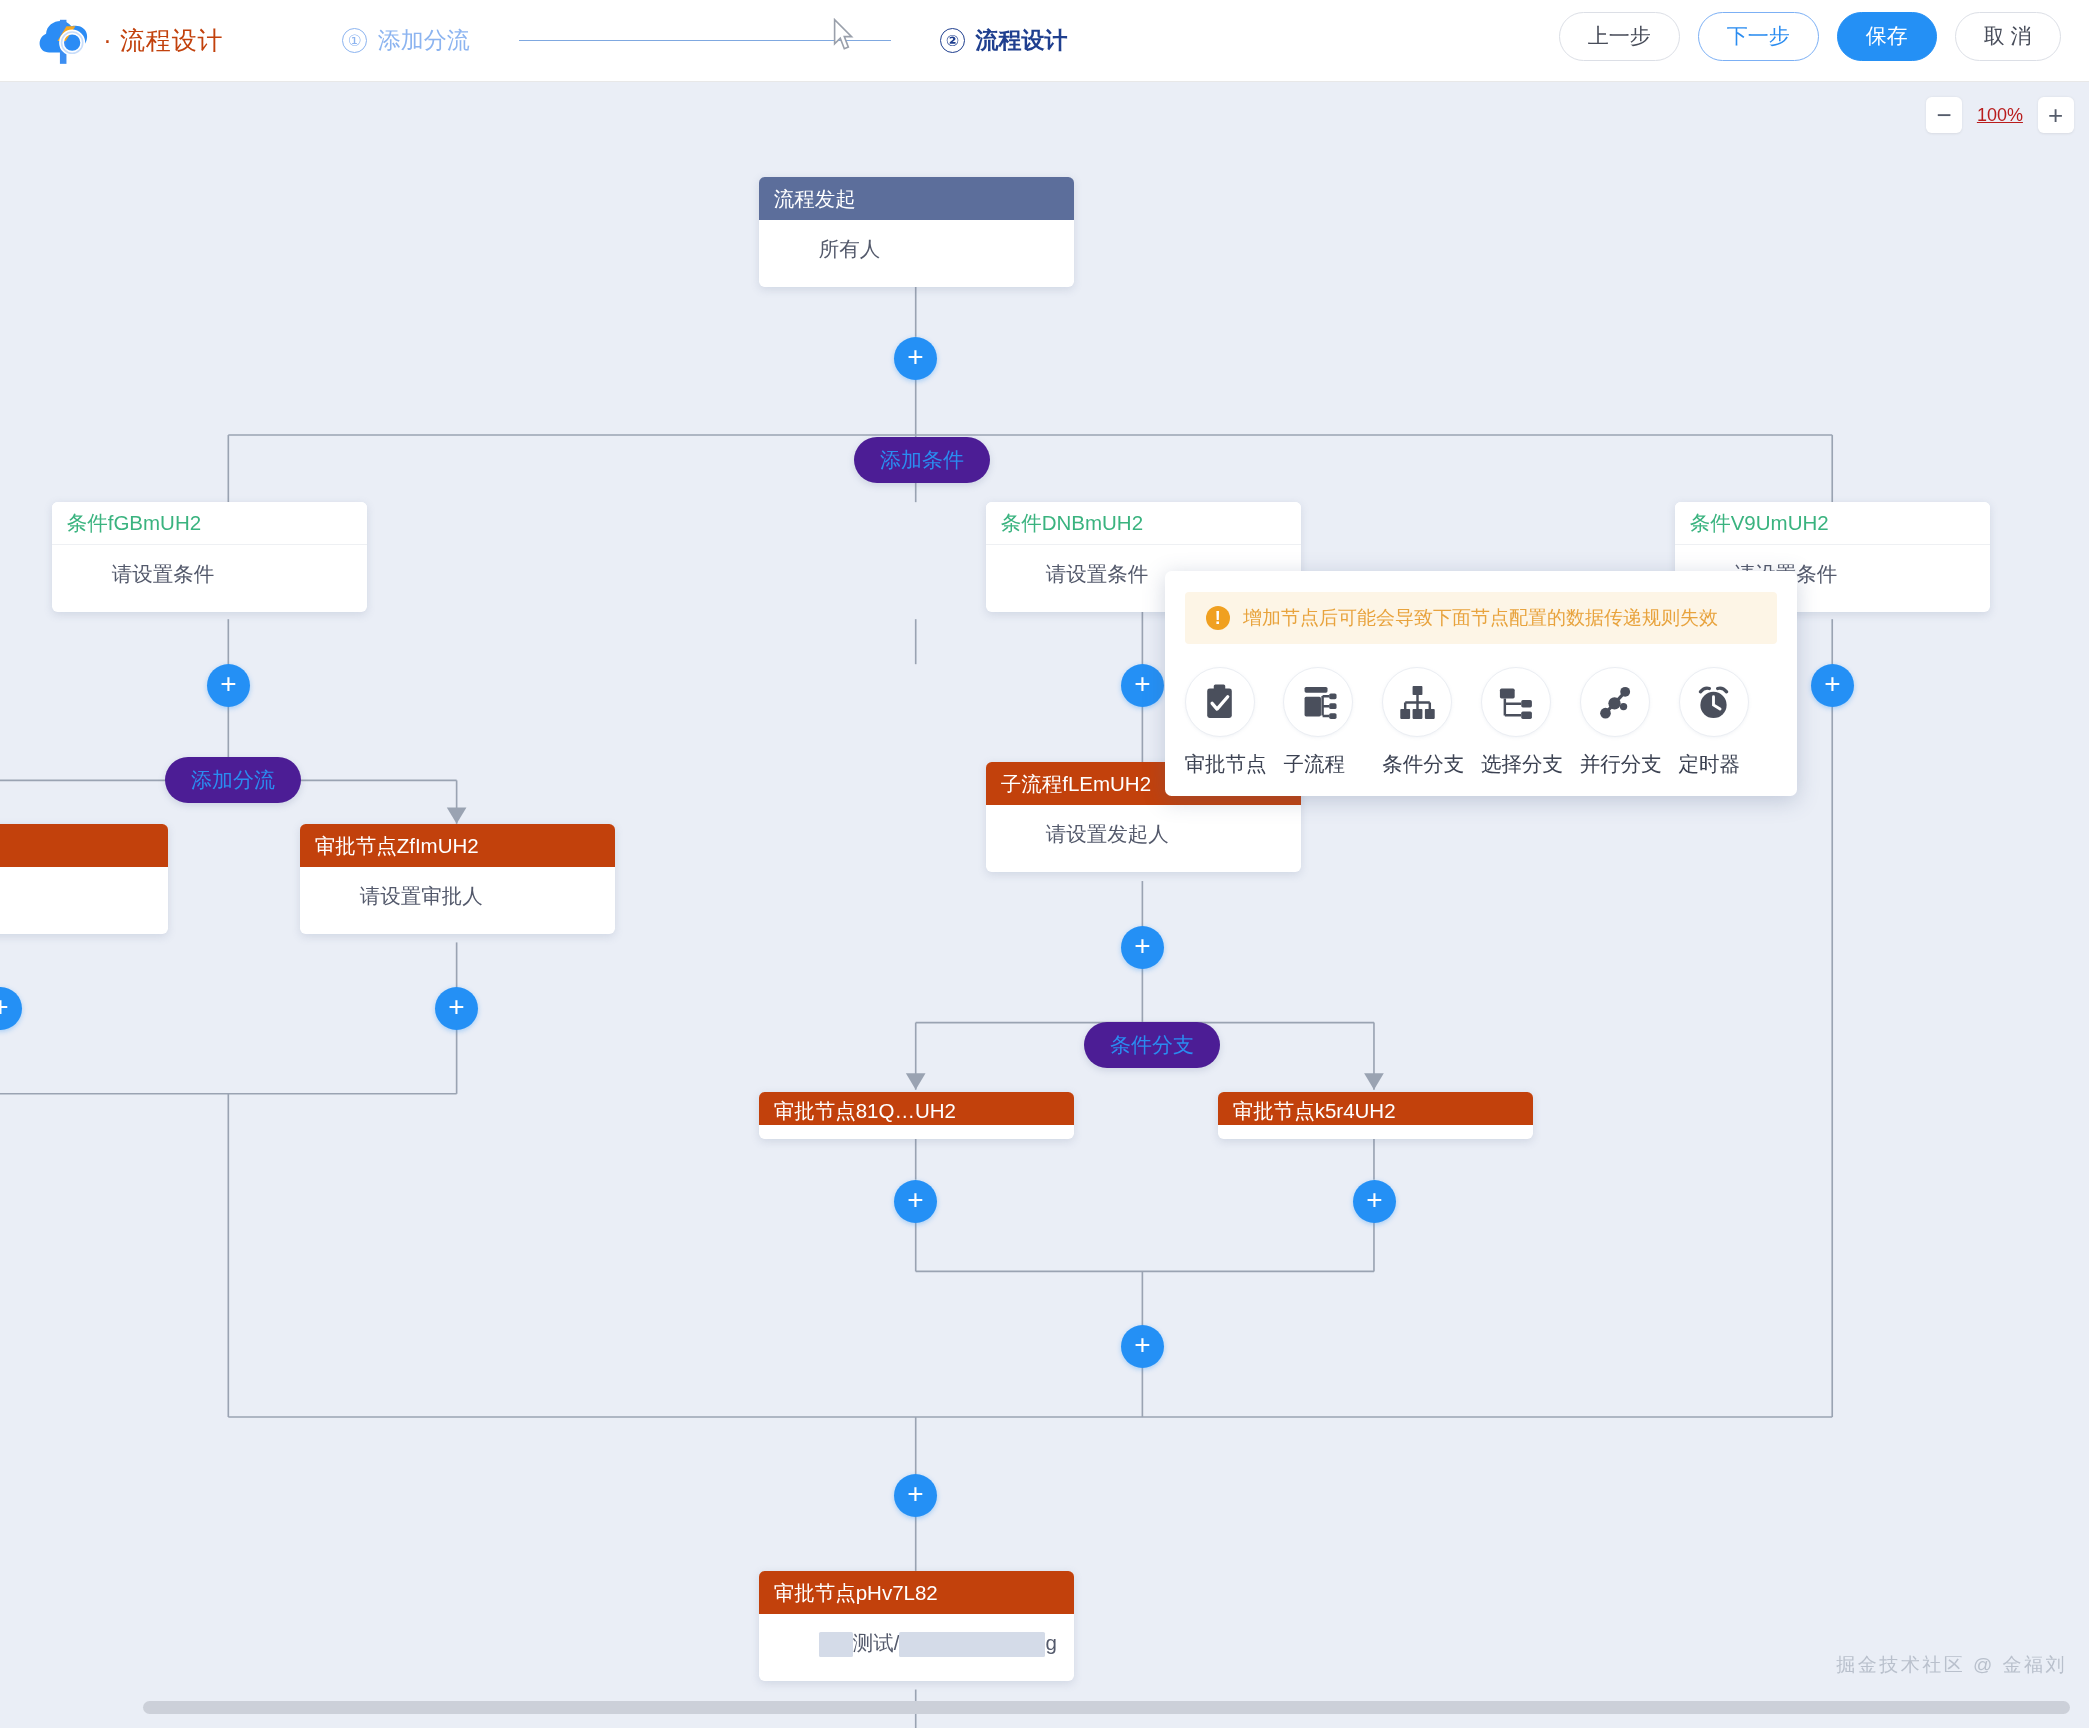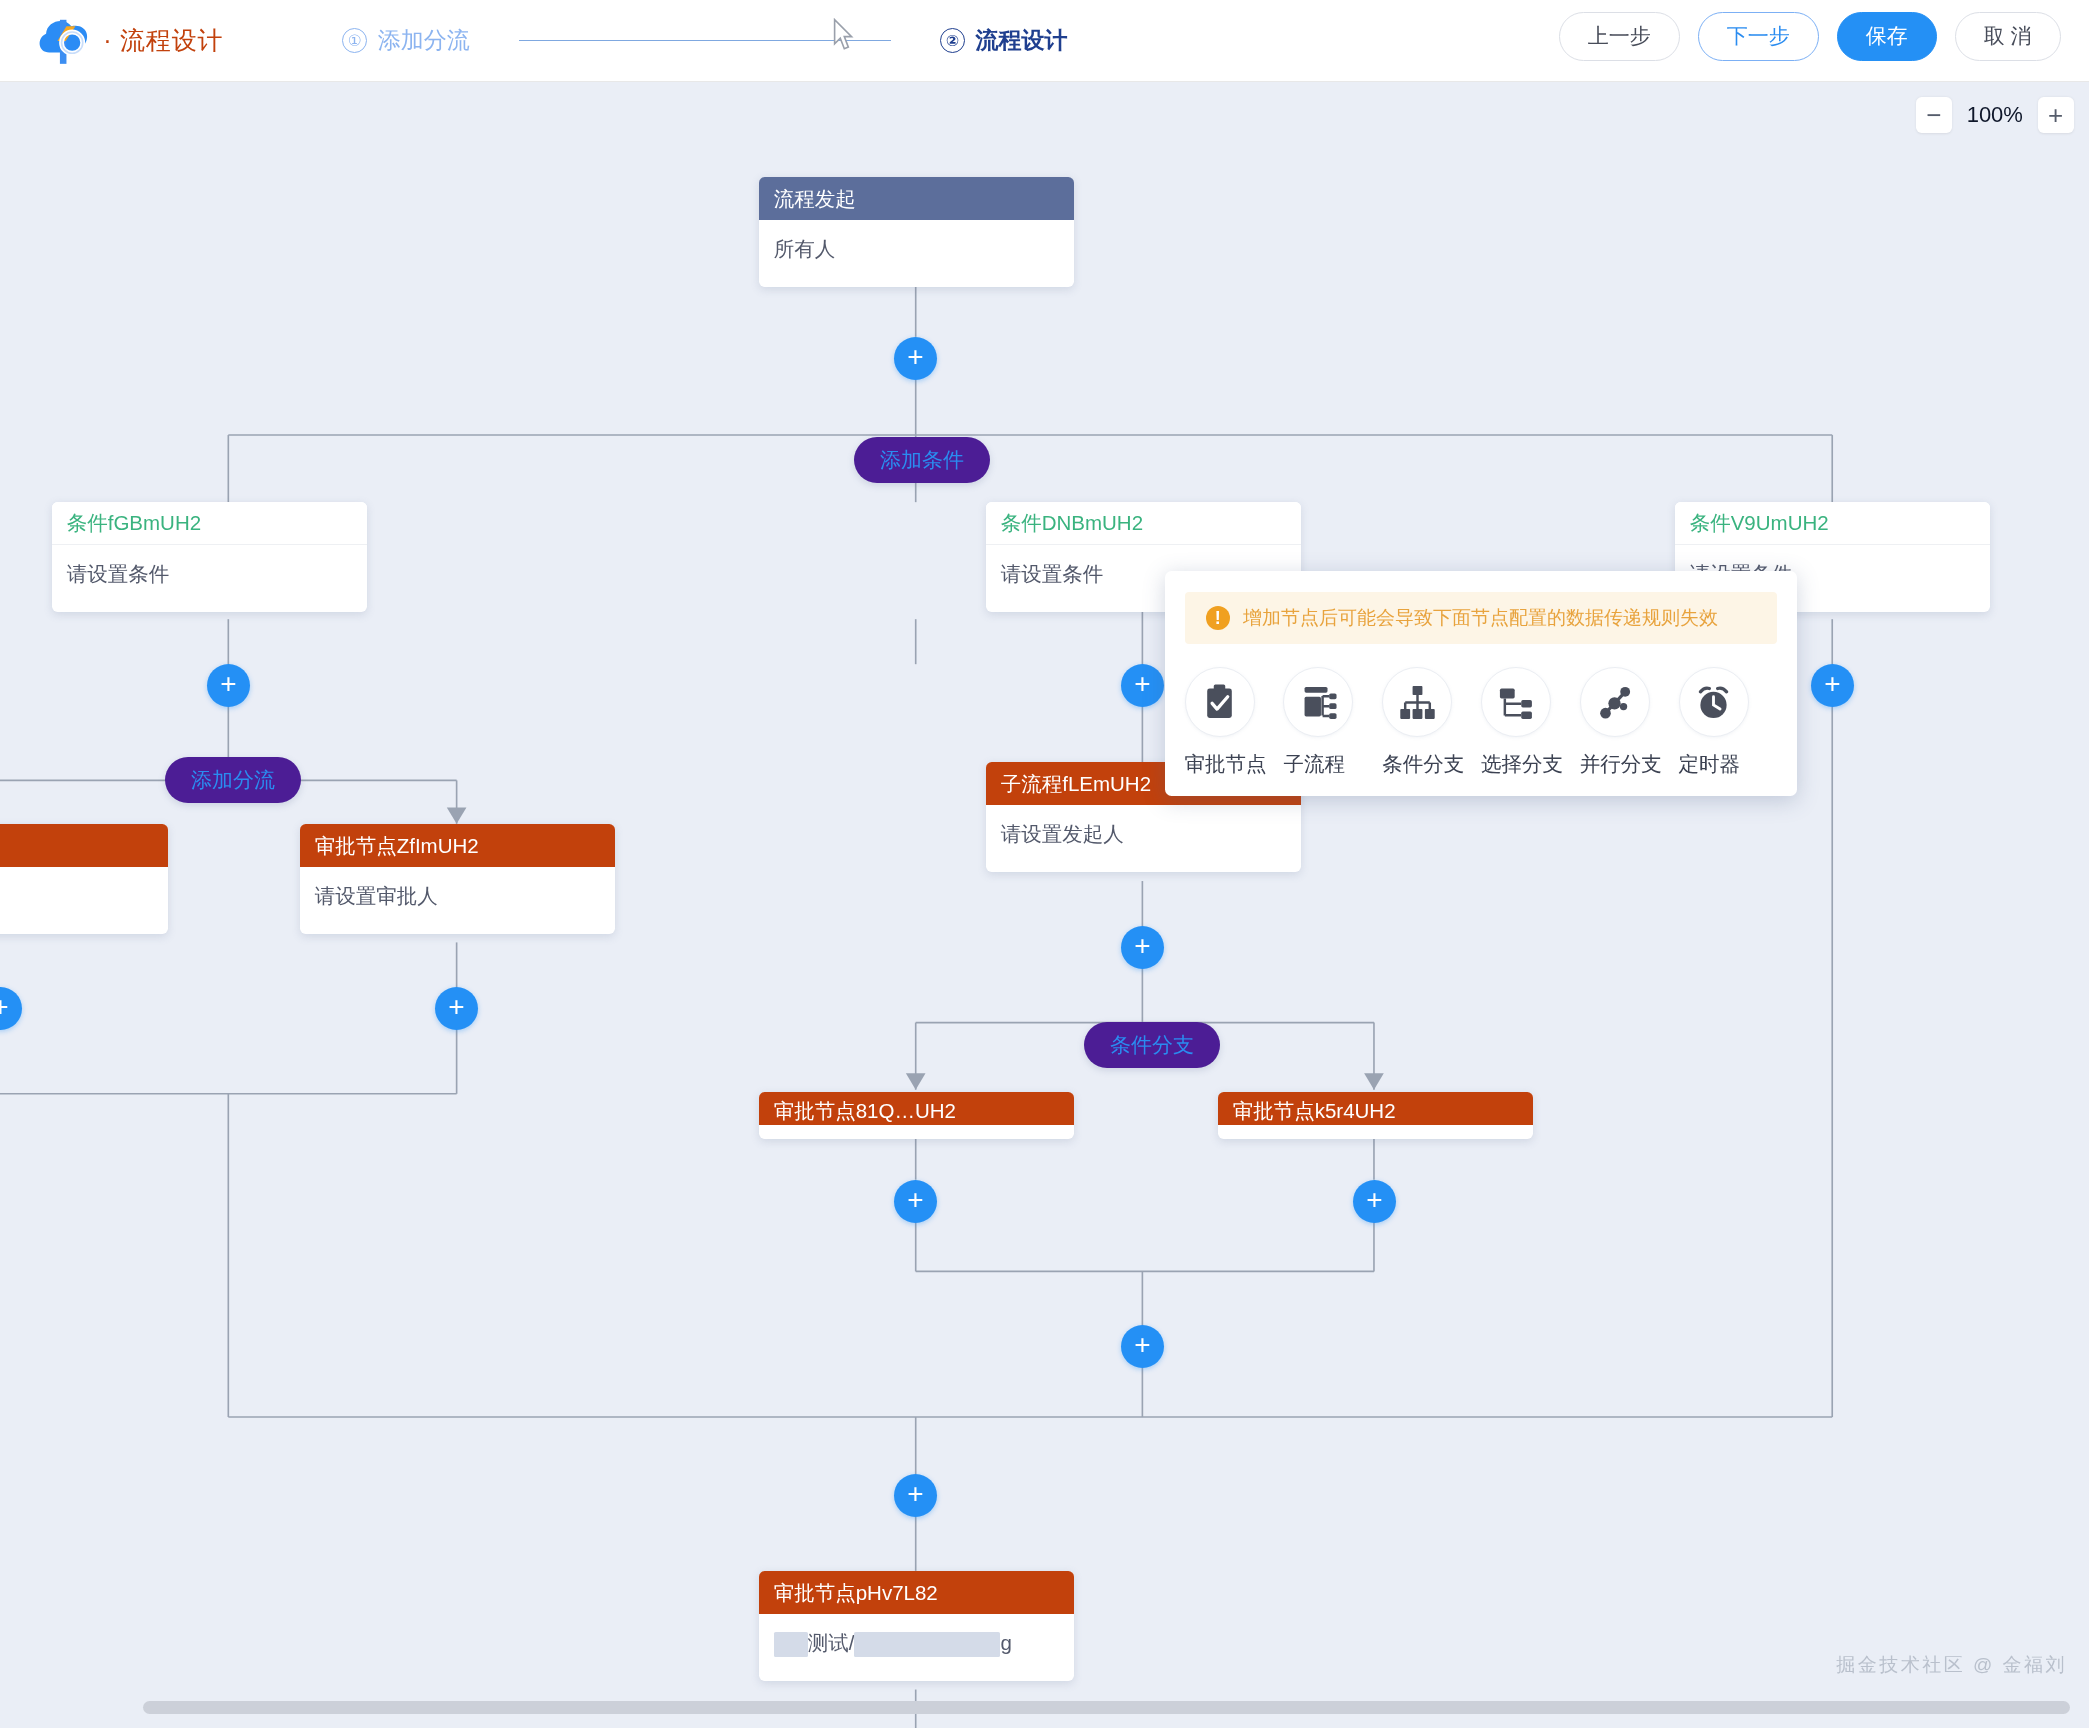--- a/index.html
+++ b/index.html
@@ -60,37 +60,37 @@
   .zoom-ctl {
     position: absolute; right: 16.4px; top: 14px; display: flex;
     align-items: center; gap: 14.7px; z-index: 40;
   }
   .zoom-btn {
     width: 36px; height: 36px; background: #fff; border-radius: 5.7px;
     display: flex; align-items: center; justify-content: center;
     color: #555c6b; font-size: 26px; line-height: 1; cursor: pointer;
     box-shadow: 0 0.8px 2.5px rgba(0,0,0,.08);
   }
-  .zoom-val { font-size: 22px; color: #0f172a; }
+  .zoom-val { font-size: 18px; color: #b91c1c; text-decoration: underline; }
 
   
   .wires { position: absolute; left: 0; top: 0; width: 2090px; height: 1646px; }
 
   
   .node {
     position: absolute; background: #fff; border-radius: 5.7px;
     box-shadow: 0 2.5px 8.2px rgba(100,115,150,.18); overflow: hidden;
   }
   .node-hd {
     height: 43px; display: flex; align-items: center; padding: 0 14.7px;
     font-size: 20.5px; color: #fff; white-space: nowrap; overflow: hidden;
   }
   .node-bd {
     height: 67px; padding: 14.7px 14.7px 0 14.7px; font-size: 20.5px; color: #53596b;
-    white-space: nowrap; overflow: hidden;
+    white-space: nowrap; overflow: hidden; margin-left: 45px;
   }
   .hd-start   { background: #5c6e9b; }
   .hd-blue    { background: #c2410c; }
   .hd-cond    { background: #fff; color: #3ab37f; border-bottom: 0.8px solid #eef0f3; }
 
   
   .plus {
     position: absolute; width: 43px; height: 43px; border-radius: 50%;
     background: #2490f5; color: #fff; display: flex; align-items: center;
     justify-content: center; font-size: 28px; line-height: 1; cursor: pointer;

